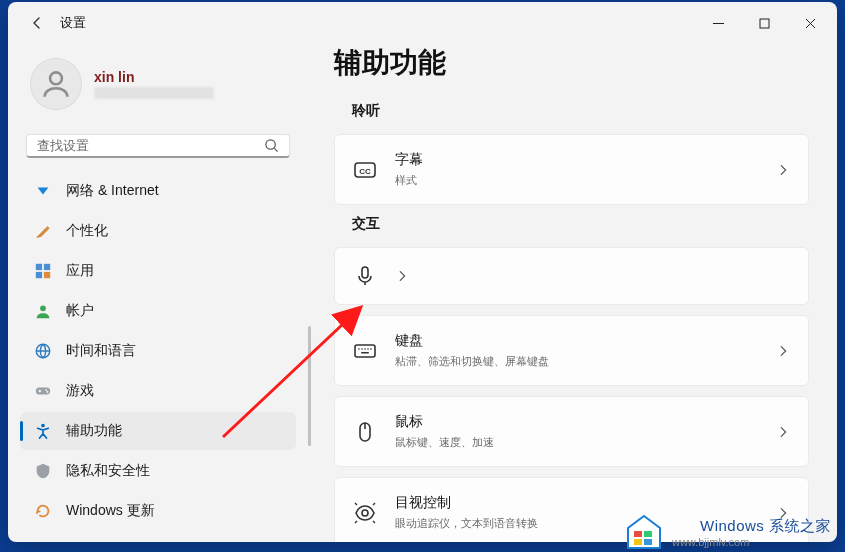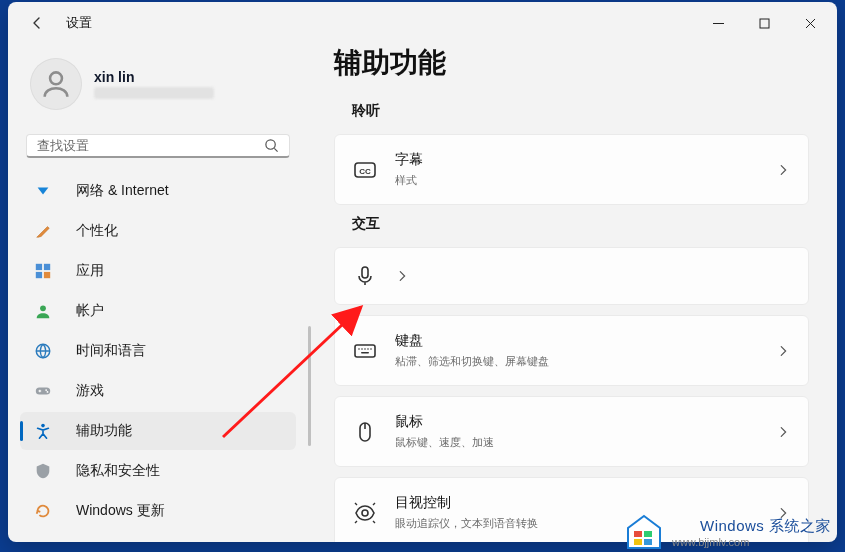--- a/index.html
+++ b/index.html
@@ -1,33 +1,33 @@
 <!DOCTYPE html>
 <html><head>
 <meta charset="utf-8">
 <style>
   * { box-sizing: border-box; margin: 0; padding: 0; font-family: "Segoe UI", "Microsoft YaHei", sans-serif; }
   body { width: 845px; height: 552px; background: #0b3d91; overflow: hidden; position: relative; }
   .window { position: absolute; top: 2px; left: 8px; right: 8px; bottom: 10px; background: #f3f3f3; border-radius: 8px; box-shadow: 0 6px 24px rgba(0,0,0,.25); display: flex; flex-direction: column; overflow: hidden; }
   .titlebar { height: 42px; display: flex; align-items: center; padding: 0 4px 0 14px; }
   .back-btn { width: 30px; height: 30px; display:flex; align-items:center; justify-content:center; border-radius:4px; }
-  .app-title { font-size: 13px; margin-left: 14px; color:#111; }
+  .app-title { font-size: 13px; margin-left: 8px; color:#111; }
   .win-controls { margin-left: auto; display: flex; }
   .win-btn { width: 46px; height: 32px; display:flex; align-items:center; justify-content:center; color:#222; }
   .body { flex:1; display:flex; overflow:hidden; }
   .sidebar { width: 300px; padding: 0 12px 12px 12px; display:flex; flex-direction:column; overflow-y:auto; }
   .profile { display:flex; align-items:center; gap:12px; padding: 14px 10px 18px 10px; }
   .avatar { width:52px; height:52px; border-radius:50%; background:#e8e8e8; display:flex; align-items:center; justify-content:center; box-shadow: inset 0 0 0 1px rgba(0,0,0,.05); }
   .profile-text { display:flex; flex-direction:column; }
-  .profile-name { font-size:14px; font-weight:600; color:#0f172a; }
+  .profile-name { font-size:14px; font-weight:600; color:#7f1d1d; }
   .profile-sub { margin-top:2px; width:120px; height:12px; background:#e2e2e2; border-radius:3px; filter: blur(1px); }
   .search { margin: 6px 6px 14px 6px; height:34px; background:#fff; border:1px solid #e0e0e0; border-bottom:2px solid #9a9a9a; border-radius:4px; display:flex; align-items:center; padding: 0 10px; }
   .search-text { flex:1; font-size:13px; color:#6b6b6b; }
   .nav { display:flex; flex-direction:column; gap:2px; }
-  .nav-item { display:flex; align-items:center; gap:24px; height:38px; padding:0 14px; border-radius:6px; font-size:14px; color:#1a1a1a; position:relative; }
+  .nav-item { display:flex; align-items:center; gap:14px; height:38px; padding:0 14px; border-radius:6px; font-size:14px; color:#1a1a1a; position:relative; }
   .nav-item .icon { width:18px; height:18px; display:flex; align-items:center; justify-content:center; }
   .nav-item.active { background:#eaeaea; }
   .nav-item.active::before { content:""; position:absolute; left:0; top:9px; bottom:9px; width:3px; background:#0067c0; border-radius:3px; }
   .main { flex:1; padding: 0 28px 20px 26px; overflow-y:auto; position:relative; }
   .main-title { font-size:28px; font-weight:600; color:#111; margin: 0 0 20px 0; }
   .section-label { font-size:14px; font-weight:600; color:#1a1a1a; margin: 10px 0 14px 18px; }
   .card { background:#fdfdfd; border:1px solid #eaeaea; border-radius:6px; display:flex; align-items:center; padding: 16px 18px; gap:18px; margin-bottom:10px; }
   .card .icon { width:24px; height:24px; display:flex; align-items:center; justify-content:center; color:#333; }
   .card-body { display:flex; flex-direction:column; flex:1; }
   .card-title { font-size:14px; color:#111; }

